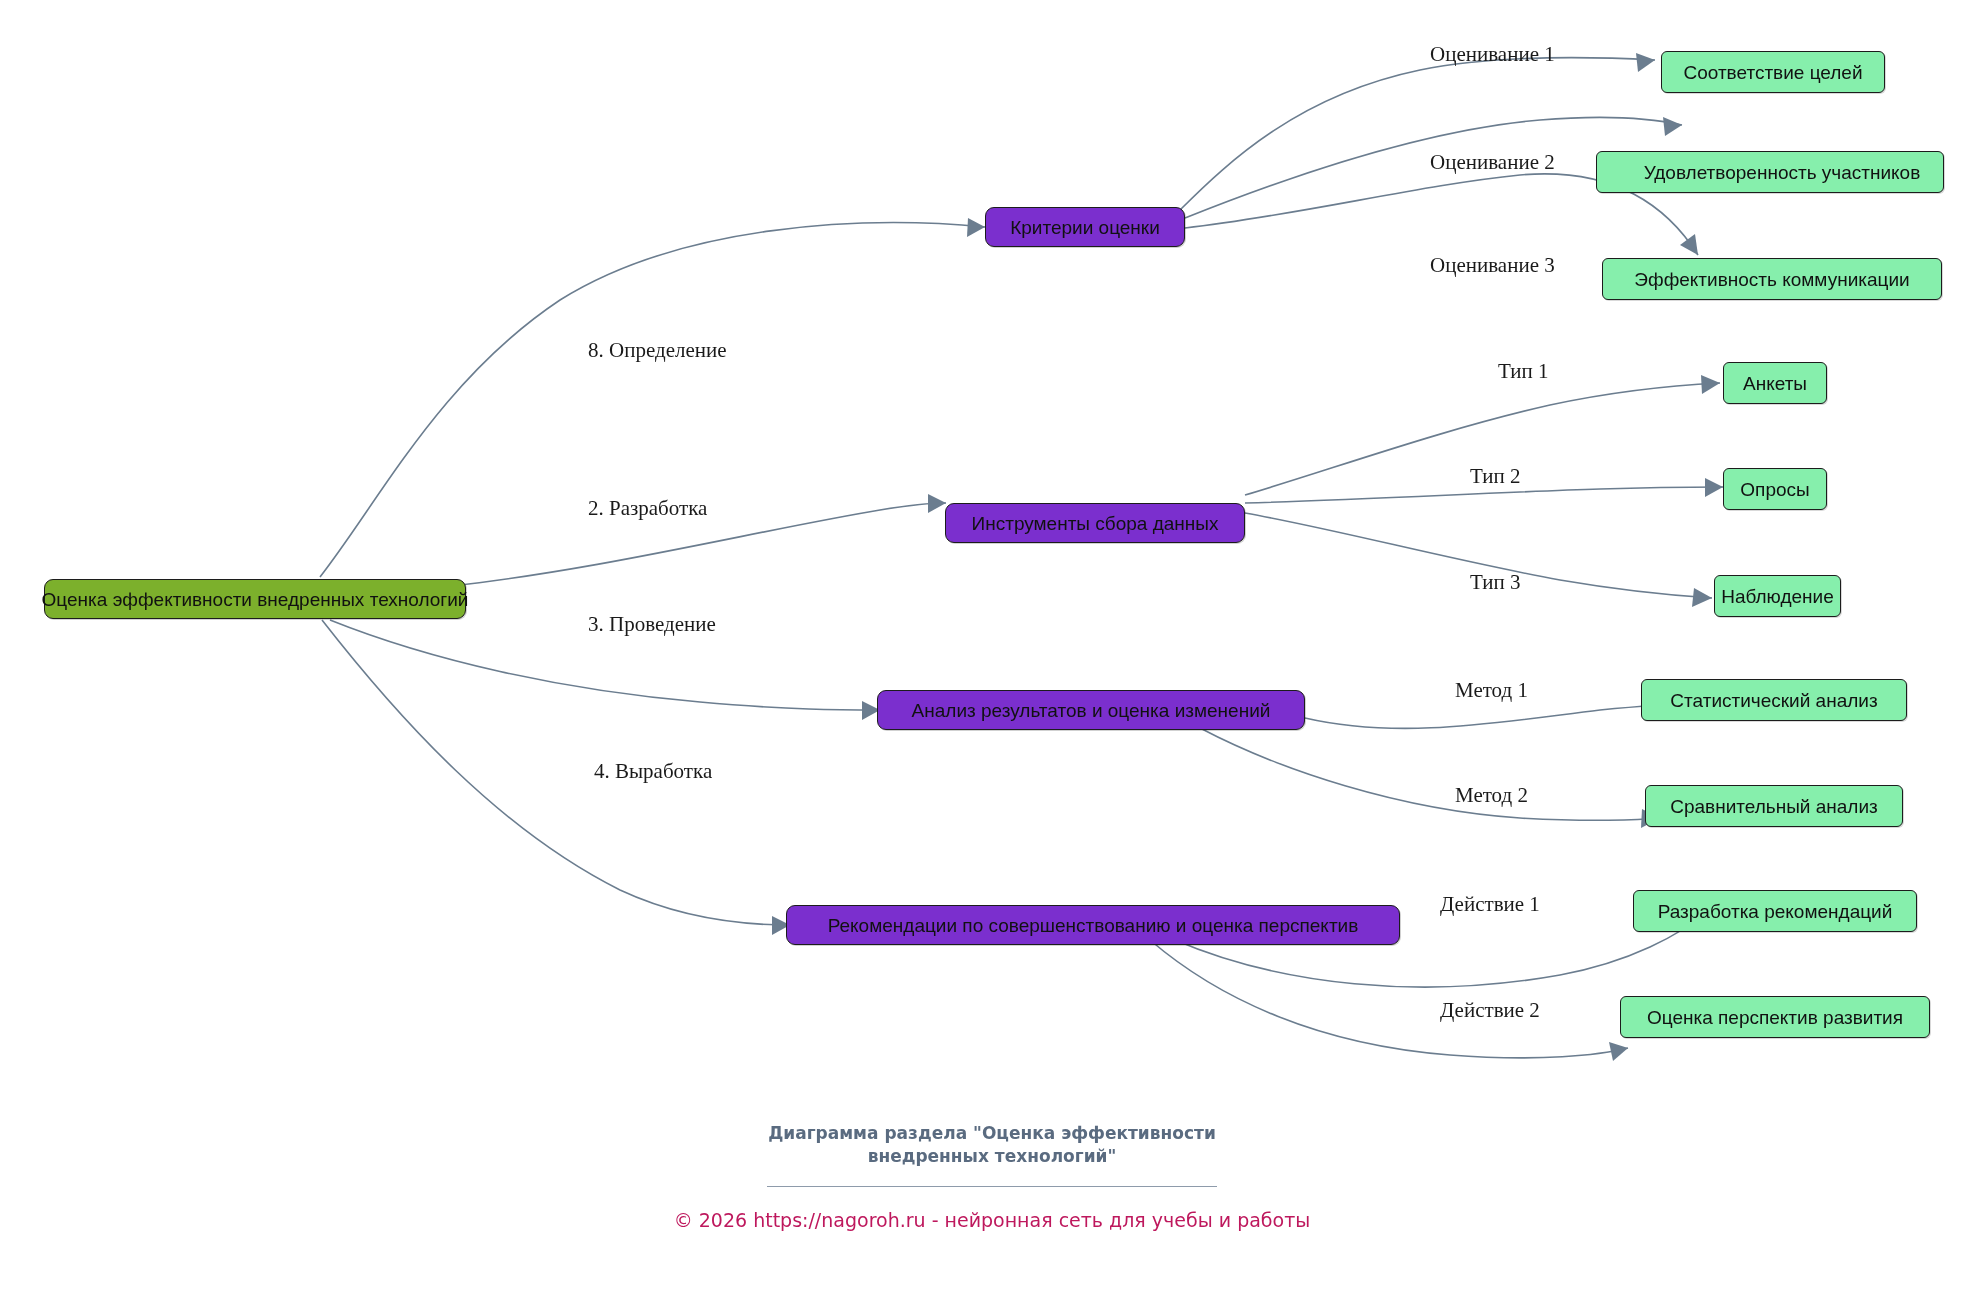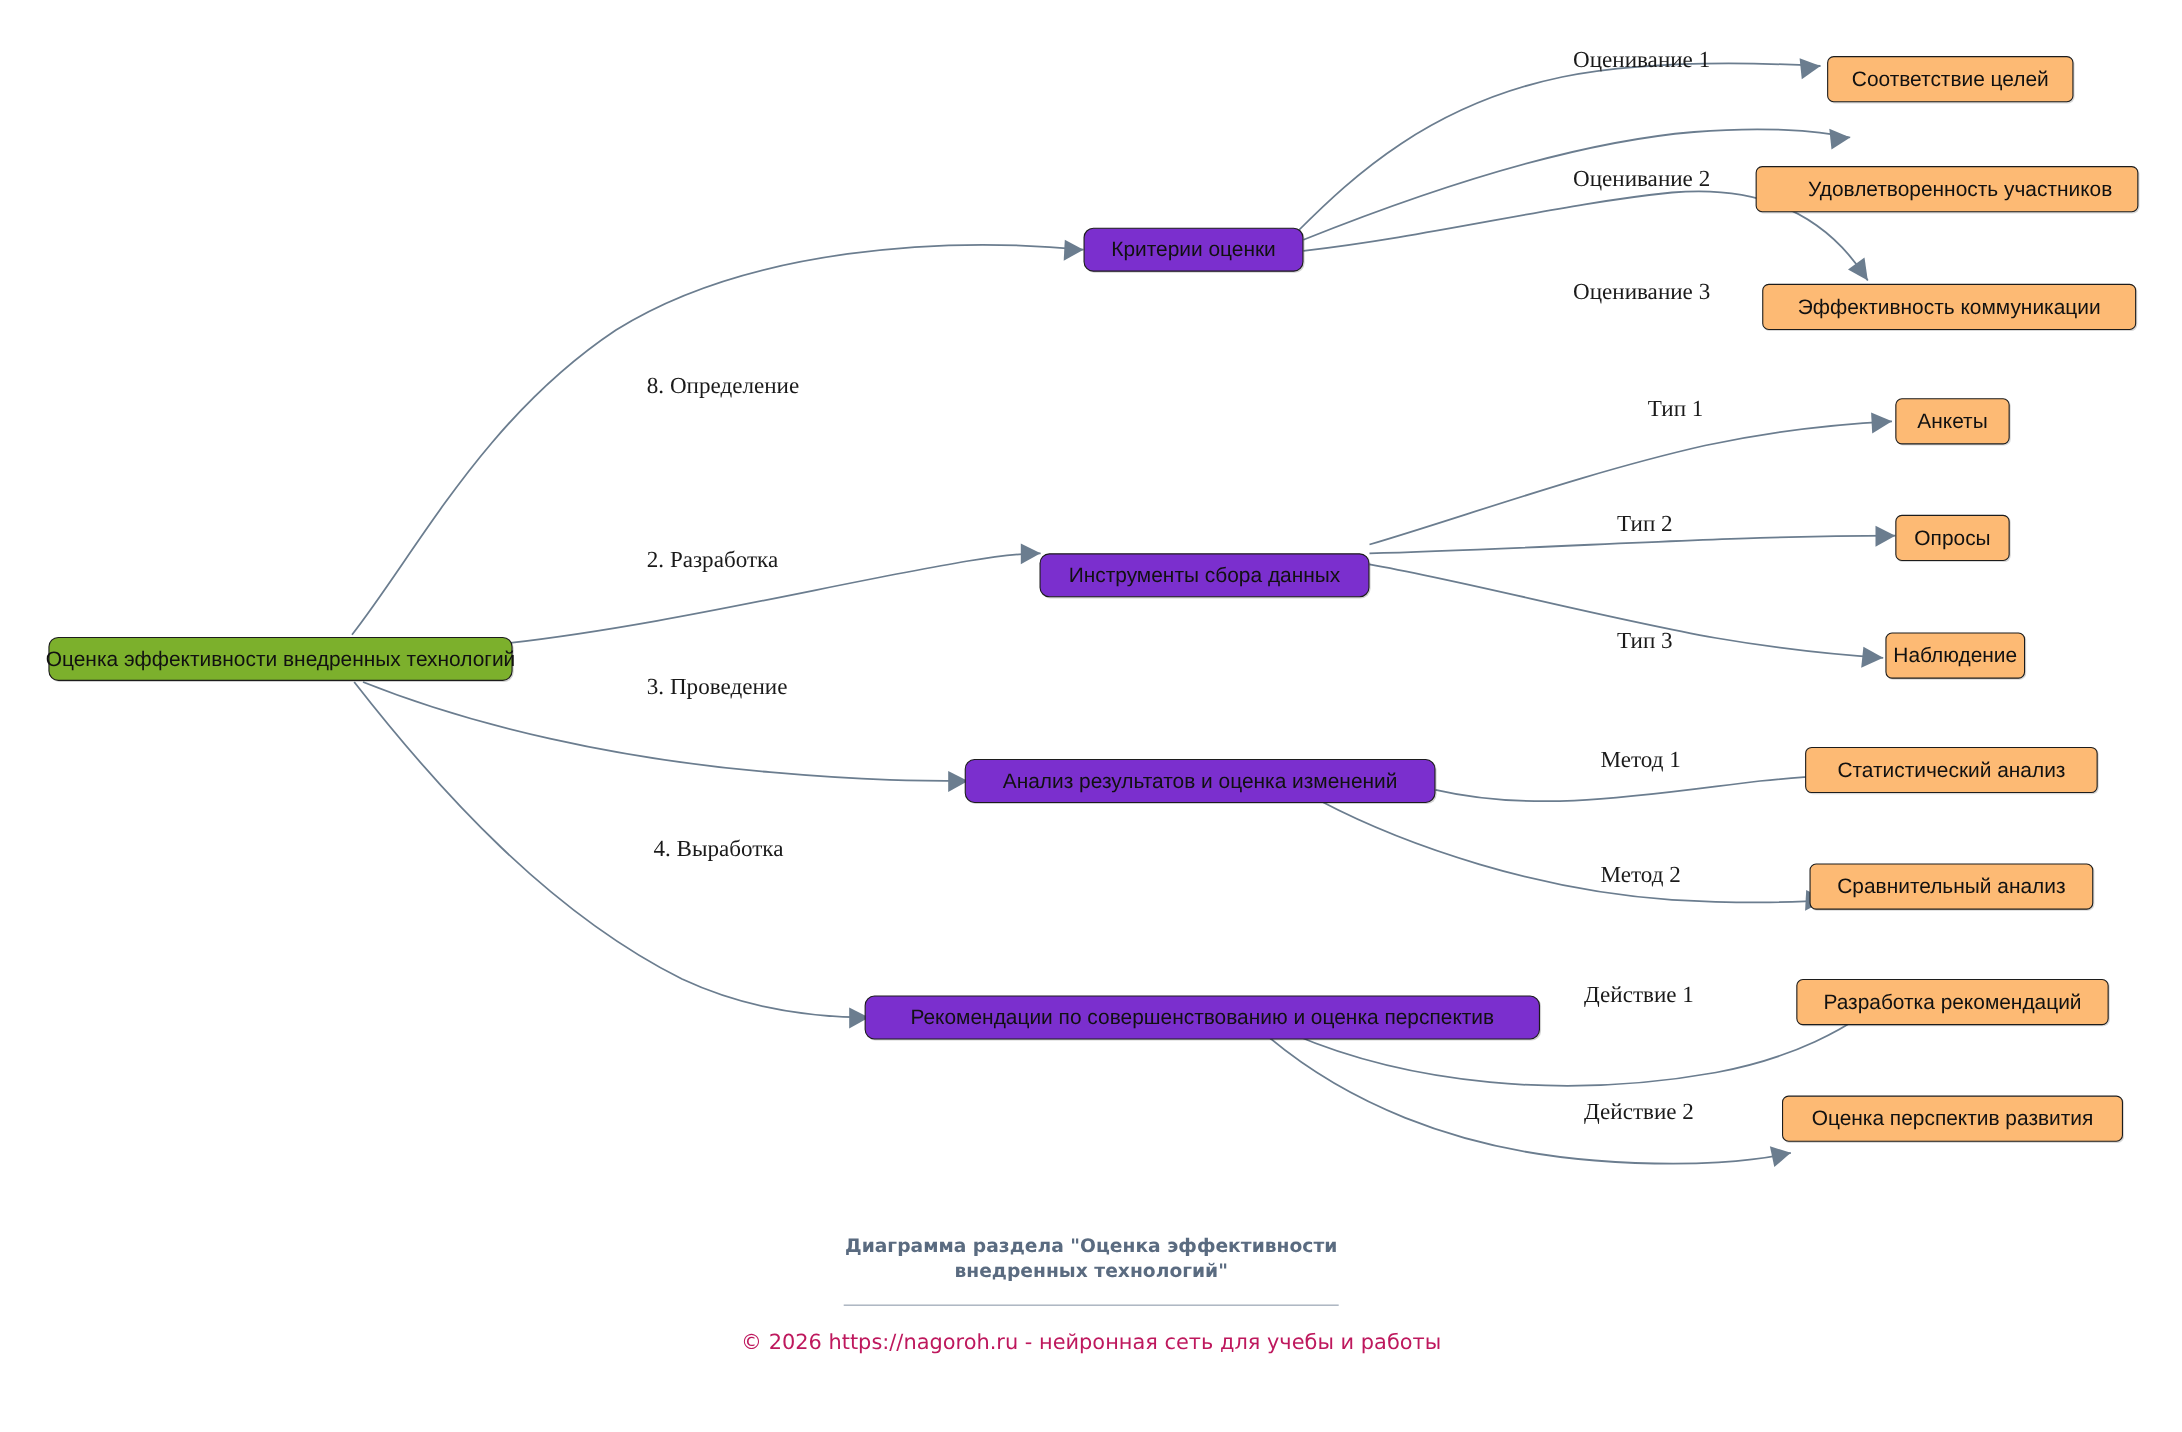--- a/index.html
+++ b/index.html
@@ -60,21 +60,21 @@
   }
   .node-branch {
     background: #7b2fce;
     border: 1.4px solid #1c1c1c;
     color: #111111;
     font-size: 19px;
     height: 40px;
     box-shadow: 1px 1px 0 rgba(0,0,0,0.18);
   }
   .node-leaf {
-    background: #fdba74;
+    background: #86efac;
     border: 1.8px solid #1c1c1c;
     color: #111111;
     font-size: 19px;
     height: 42px;
     border-radius: 6px;
     box-shadow: 1px 1px 0 rgba(0,0,0,0.15);
   }
 
   
   .edge-label {

